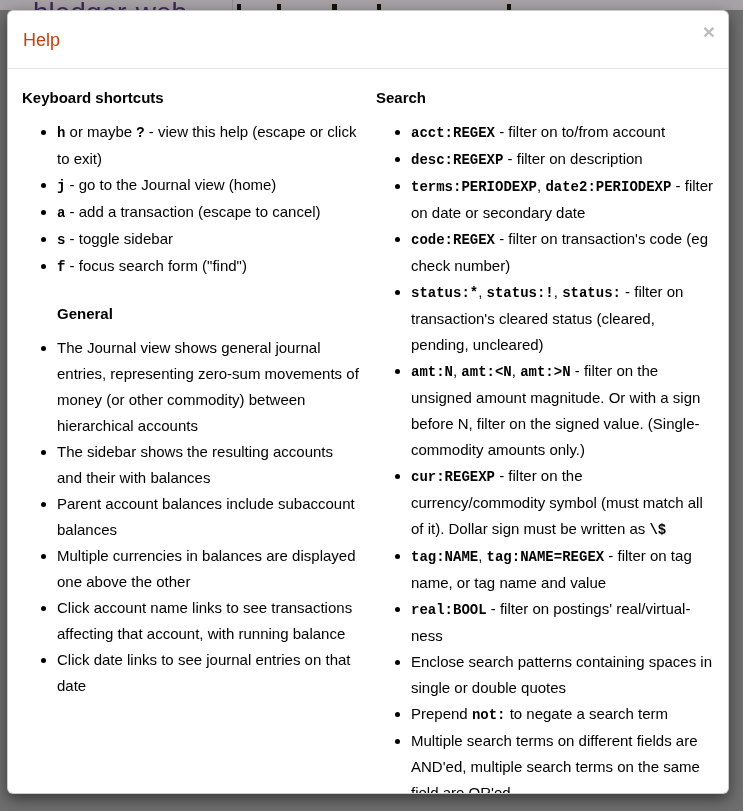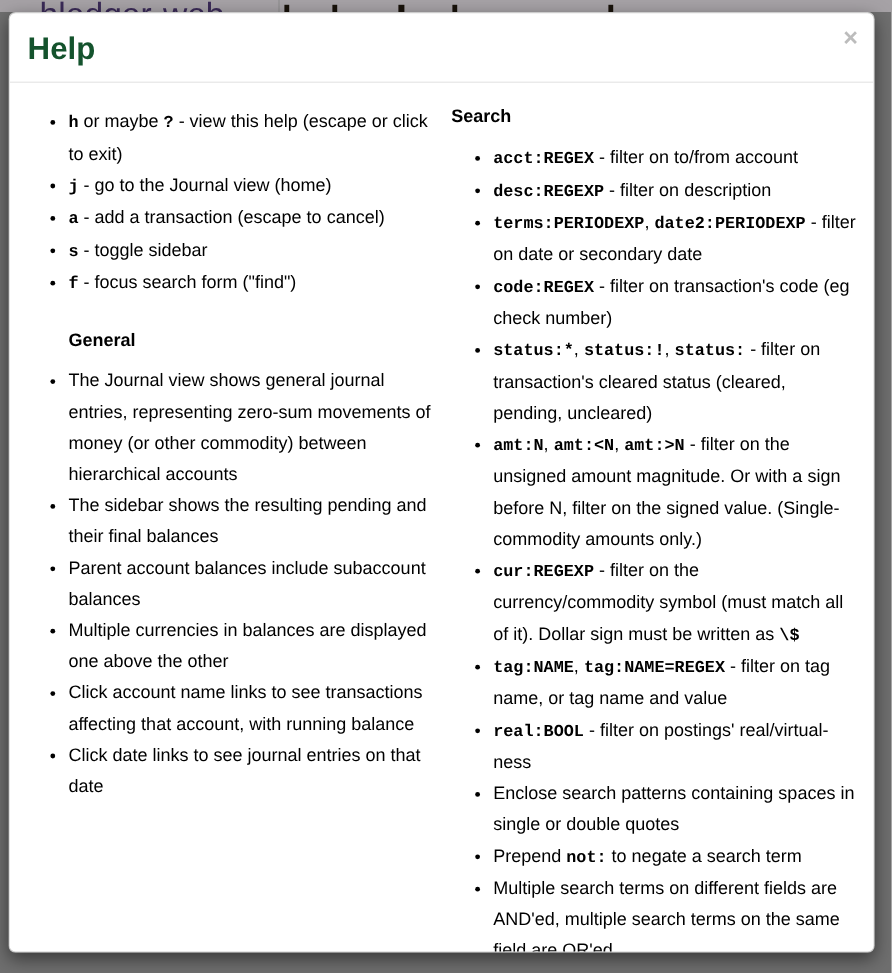--- a/index.html
+++ b/index.html
@@ -62,24 +62,24 @@
     box-shadow: 0 5px 15px rgba(0,0,0,0.5);
     overflow: hidden;
   }
   .modal-header {
     position: relative;
     padding: 13px 15px 12px 15px;
     border-bottom: 1px solid #e5e5e5;
   }
   .modal-title {
     margin: 0;
-    font-size: 26px;
-    font-weight: 700;
+    font-size: 18px;
+    font-weight: 400;
     line-height: 32px;
-    color: #14532d;
+    color: #c2410c;
   }
   .close-btn {
     position: absolute;
     top: 10px; right: 13px;
     font-size: 21px;
     font-weight: 700;
     line-height: 21px;
     color: #bcbcbc;
     cursor: pointer;
     background: none;
@@ -139,33 +139,34 @@
 </div>
 
 <div class="modal-dialog">
   <div class="modal-header">
     <button class="close-btn">×</button>
     <h1 class="modal-title">Help</h1>
   </div>
   <div class="modal-body">
     <div class="col">
       <div class="section">
+        <h2 class="section-heading">Keyboard shortcuts</h2>
         <ul class="help-list">
             <li><code>h</code> or maybe <code>?</code> - view this help (escape or click to exit)</li>
             <li><code>j</code> - go to the Journal view (home)</li>
             <li><code>a</code> - add a transaction (escape to cancel)</li>
             <li><code>s</code> - toggle sidebar</li>
             <li><code>f</code> - focus search form ("find")</li>
           </ul>
       </div>
       <div class="section">
         <h2 class="section-heading">General</h2>
         <ul class="help-list">
             <li>The Journal view shows general journal entries, representing zero-sum movements of money (or other commodity) between hierarchical accounts</li>
-            <li>The sidebar shows the resulting pending and their final balances</li>
+            <li>The sidebar shows the resulting accounts and their with balances</li>
             <li>Parent account balances include subaccount balances</li>
             <li>Multiple currencies in balances are displayed one above the other</li>
             <li>Click account name links to see transactions affecting that account, with running balance</li>
             <li>Click date links to see journal entries on that date</li>
           </ul>
       </div>
     </div>
     <div class="col">
       <div class="section">
         <h2 class="section-heading">Search</h2>

